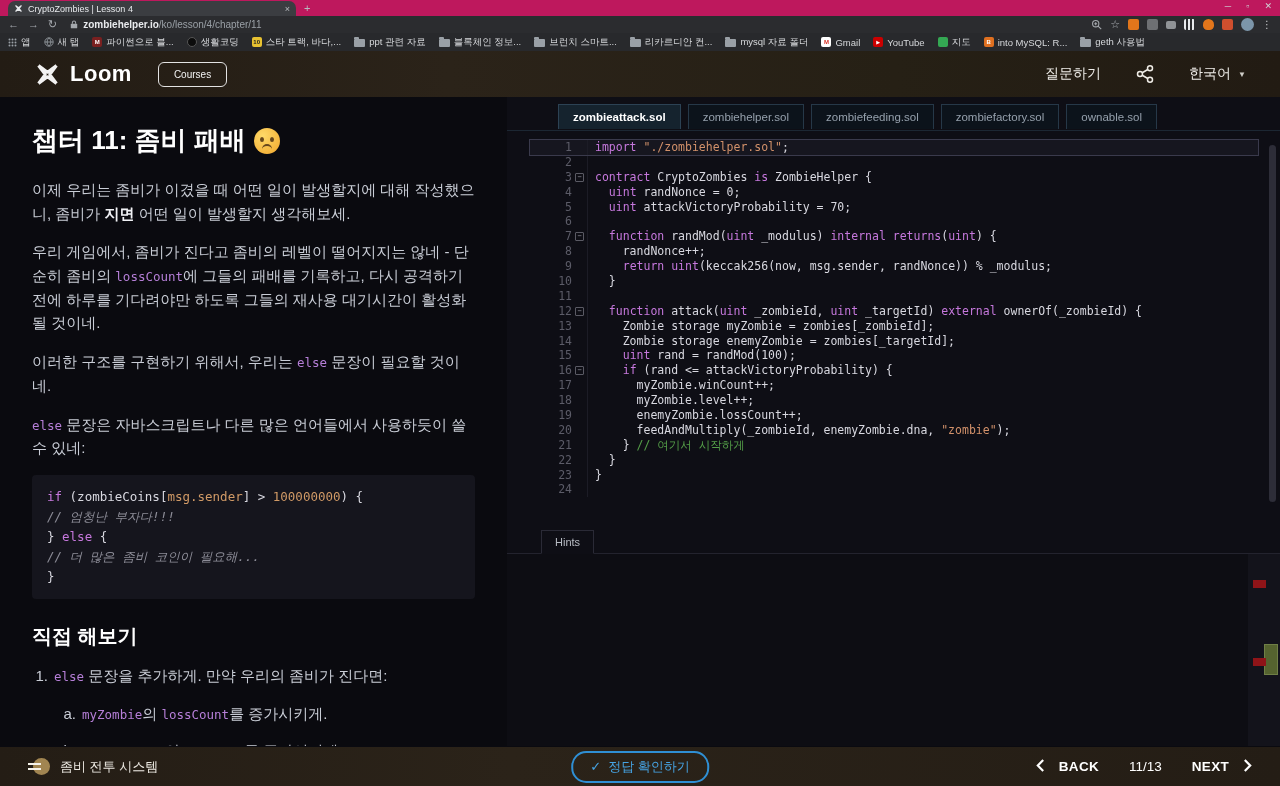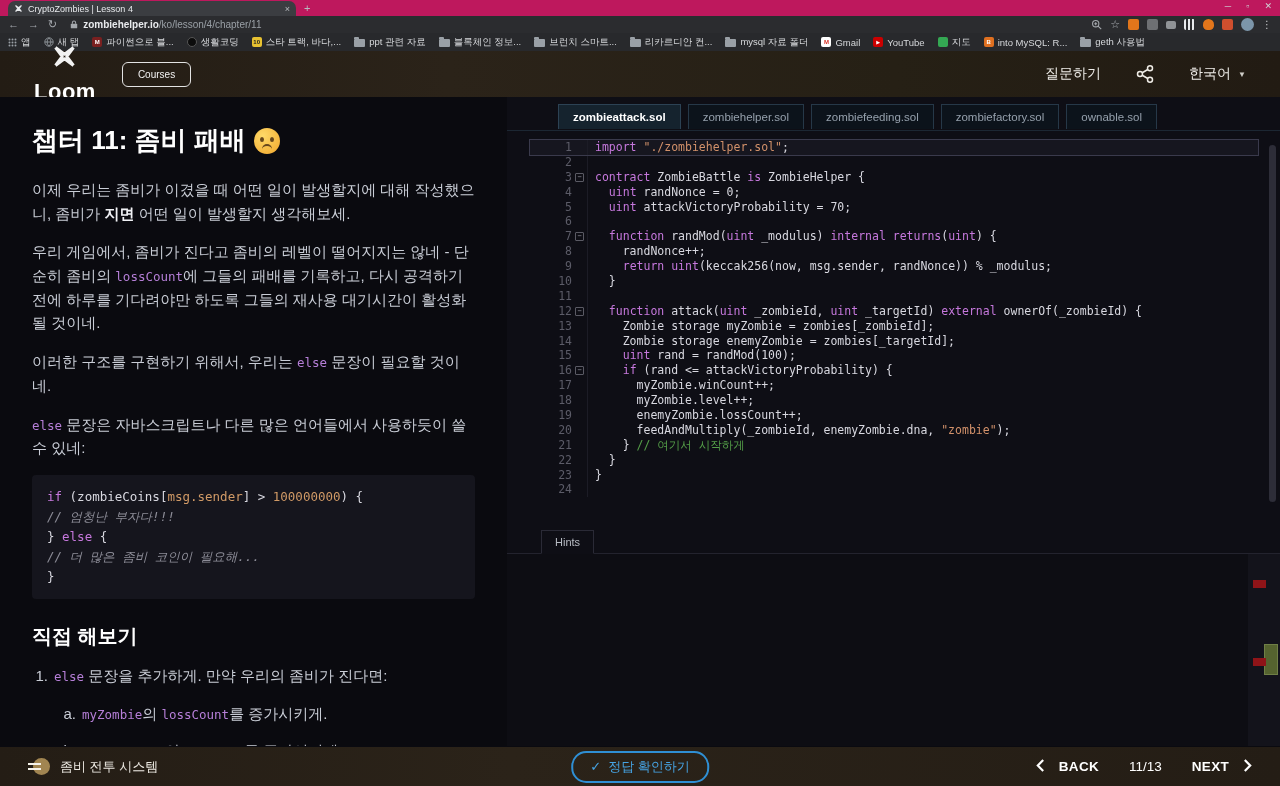--- a/index.html
+++ b/index.html
@@ -35,21 +35,21 @@
   .i-dot { background:#0c0c0c; border:1px solid #555; border-radius:50%; }
   .i-10 { background:#e8c231; color:#222; font-weight:bold; }
   .i-gmail { background:#fff; color:#d93025; font-weight:bold; }
   .i-yt { background:#cc0000; color:#fff; font-size:5px; }
   .i-map { background:#34a853; }
   .i-b { background:#e07020; font-weight:bold; }
 
   
   .site-header { position:absolute; top:51px; left:0; width:100%; height:46px;
     background:linear-gradient(90deg,#231c14,#2b2319 35%,#262015 70%,#221b13); display:flex; align-items:center; padding:0 34px; }
-  .brand { display:flex; align-items:center; gap:9px;flex-direction:column; }
+  .brand { display:flex; align-items:center; gap:9px; }
   .brand .name { font-size:22px; font-weight:bold; color:#fff; letter-spacing:.5px; }
   .courses-btn { margin-left:26px; border:1px solid #e3e3e3; border-radius:6px; padding:6px 15px;
     color:#f2f2f2; font-size:10px; background:transparent; }
   .header-right { margin-left:auto; display:flex; align-items:center; gap:34px; }
   .ask { color:#f0eeea; font-size:14px; }
   .lang { color:#f0eeea; font-size:14px; display:flex; align-items:center; gap:7px; }
   .lang .caret { font-size:8px; color:#cfcdc8; }
 
   
   .content { position:absolute; top:97px; left:0; width:100%; height:649px; background:#0e0e15; }
@@ -312,21 +312,21 @@
         <div class="etab active">zombieattack.sol</div>
         <div class="etab">zombiehelper.sol</div>
         <div class="etab">zombiefeeding.sol</div>
         <div class="etab">zombiefactory.sol</div>
         <div class="etab">ownable.sol</div>
       </div>
       <div class="etab-line"></div>
       <div class="editor" id="code-editor">
           <div class="erow active-line"><span class="num">1</span><span class="fold"></span><span class="gsep"></span><span class="codetext"><span class="t-k">import</span><span class="t-p"> </span><span class="t-s">"./zombiehelper.sol"</span><span class="t-p">;</span></span></div>
           <div class="erow"><span class="num">2</span><span class="fold"></span><span class="gsep"></span><span class="codetext"></span></div>
-          <div class="erow"><span class="num">3</span><span class="fold"><span class="foldbox">−</span></span><span class="gsep"></span><span class="codetext"><span class="t-k">contract</span><span class="t-p"> ZombieBattle </span><span class="t-k">is</span><span class="t-p"> ZombieHelper {</span></span></div>
+          <div class="erow"><span class="num">3</span><span class="fold"><span class="foldbox">−</span></span><span class="gsep"></span><span class="codetext"><span class="t-k">contract</span><span class="t-p"> CryptoZombies </span><span class="t-k">is</span><span class="t-p"> ZombieHelper {</span></span></div>
           <div class="erow"><span class="num">4</span><span class="fold"></span><span class="gsep"></span><span class="codetext"><span class="t-p">  </span><span class="t-k">uint</span><span class="t-p"> randNonce = 0;</span></span></div>
           <div class="erow"><span class="num">5</span><span class="fold"></span><span class="gsep"></span><span class="codetext"><span class="t-p">  </span><span class="t-k">uint</span><span class="t-p"> attackVictoryProbability = 70;</span></span></div>
           <div class="erow"><span class="num">6</span><span class="fold"></span><span class="gsep"></span><span class="codetext"></span></div>
           <div class="erow"><span class="num">7</span><span class="fold"><span class="foldbox">−</span></span><span class="gsep"></span><span class="codetext"><span class="t-p">  </span><span class="t-k">function</span><span class="t-p"> randMod(</span><span class="t-k">uint</span><span class="t-p"> _modulus) </span><span class="t-k">internal</span><span class="t-p"> </span><span class="t-k">returns</span><span class="t-p">(</span><span class="t-k">uint</span><span class="t-p">) {</span></span></div>
           <div class="erow"><span class="num">8</span><span class="fold"></span><span class="gsep"></span><span class="codetext"><span class="t-p">    randNonce++;</span></span></div>
           <div class="erow"><span class="num">9</span><span class="fold"></span><span class="gsep"></span><span class="codetext"><span class="t-p">    </span><span class="t-k">return</span><span class="t-p"> </span><span class="t-k">uint</span><span class="t-p">(keccak256(now, msg.sender, randNonce)) % _modulus;</span></span></div>
           <div class="erow"><span class="num">10</span><span class="fold"></span><span class="gsep"></span><span class="codetext"><span class="t-p">  }</span></span></div>
           <div class="erow"><span class="num">11</span><span class="fold"></span><span class="gsep"></span><span class="codetext"></span></div>
           <div class="erow"><span class="num">12</span><span class="fold"><span class="foldbox">−</span></span><span class="gsep"></span><span class="codetext"><span class="t-p">  </span><span class="t-k">function</span><span class="t-p"> attack(</span><span class="t-k">uint</span><span class="t-p"> _zombieId, </span><span class="t-k">uint</span><span class="t-p"> _targetId) </span><span class="t-k">external</span><span class="t-p"> ownerOf(_zombieId) {</span></span></div>
           <div class="erow"><span class="num">13</span><span class="fold"></span><span class="gsep"></span><span class="codetext"><span class="t-p">    Zombie storage myZombie = zombies[_zombieId];</span></span></div>

